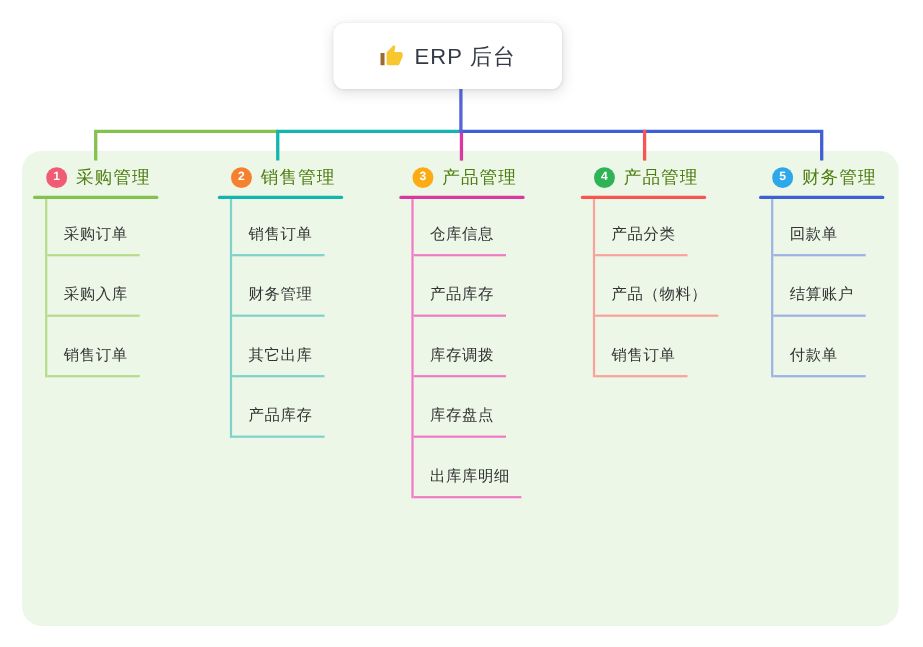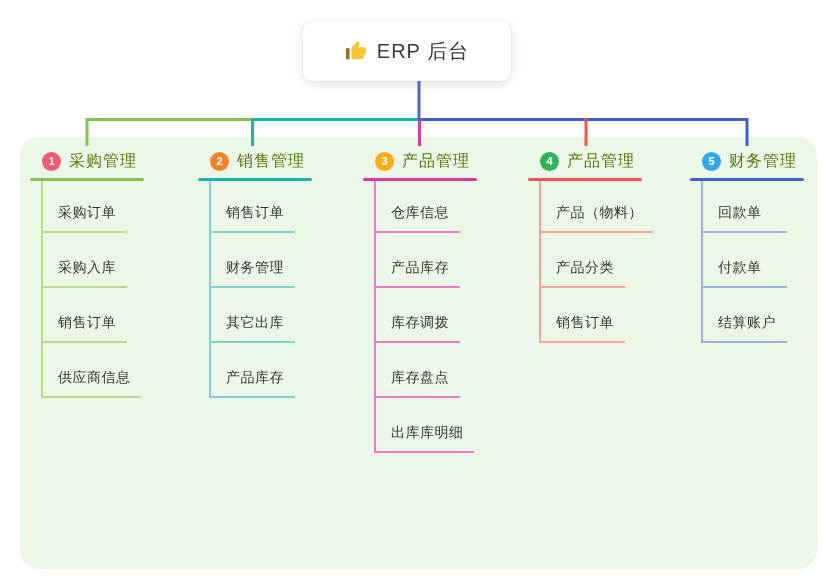--- a/index.html
+++ b/index.html
@@ -121,21 +121,20 @@
       <span class="branch-label">采购管理</span>
     </div>
     <div class="branch-underline" style="background: rgb(133, 193, 79);"></div>
     <div class="items">
   <div class="item">采购订单</div>
 
   <div class="item">采购入库</div>
 
   <div class="item">销售订单</div>
 
-  <div class="item">供应商信息</div>
 </div>
   </div>
 
   <div class="branch" style="left: 198px; --lite: #7FD1CB;">
     <div class="branch-title">
       <span class="badge" style="background: rgb(245, 129, 47);">2</span>
       <span class="branch-label">销售管理</span>
     </div>
     <div class="branch-underline" style="background: rgb(19, 182, 174);"></div>
     <div class="items">
@@ -170,35 +169,35 @@
 </div>
   </div>
 
   <div class="branch" style="left: 528px; --lite: #F9A29C;">
     <div class="branch-title">
       <span class="badge" style="background: rgb(47, 179, 86);">4</span>
       <span class="branch-label">产品管理</span>
     </div>
     <div class="branch-underline" style="background: rgb(248, 84, 80);"></div>
     <div class="items">
+  <div class="item">产品分类</div>
+
   <div class="item">产品（物料）</div>
-
-  <div class="item">产品分类</div>
 
   <div class="item">销售订单</div>
 </div>
   </div>
 
   <div class="branch" style="left: 690px; --lite: #9DB1E6;">
     <div class="branch-title">
       <span class="badge" style="background: rgb(46, 168, 234);">5</span>
       <span class="branch-label">财务管理</span>
     </div>
     <div class="branch-underline" style="background: rgb(63, 95, 212);"></div>
     <div class="items">
   <div class="item">回款单</div>
 
+  <div class="item">结算账户</div>
+
   <div class="item">付款单</div>
-
-  <div class="item">结算账户</div>
 </div>
   </div>
 </div>
 
 </body></html>

